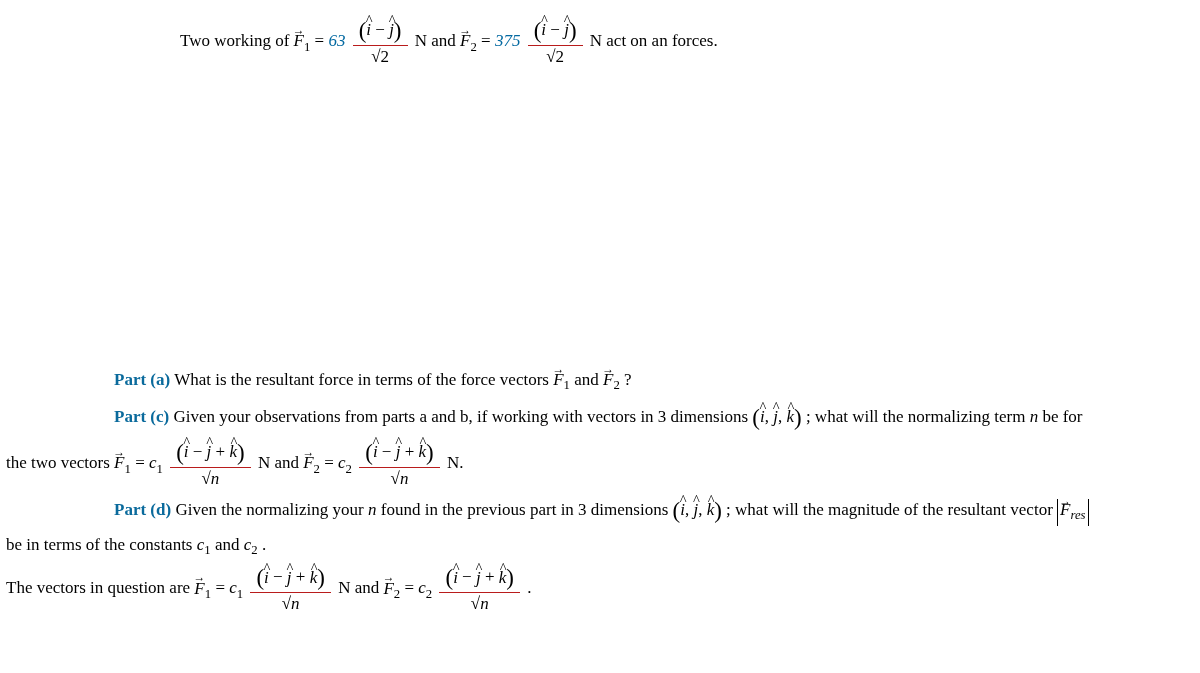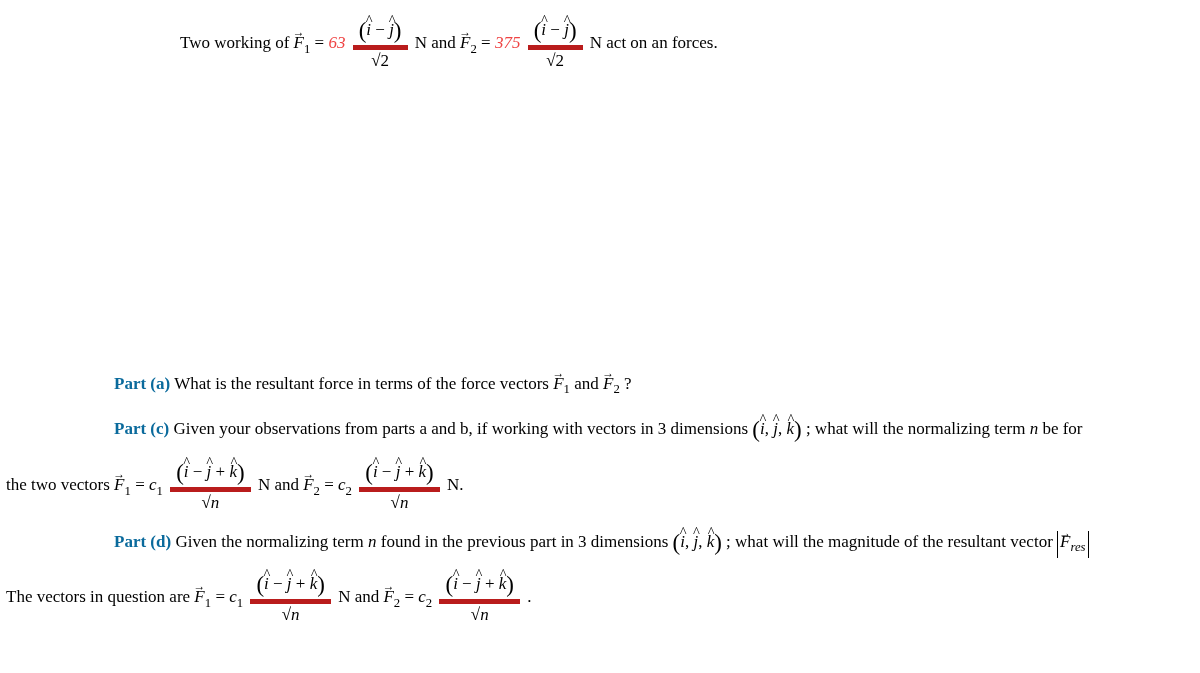--- a/index.html
+++ b/index.html
@@ -17,48 +17,48 @@
     }
     .intro {
       margin: 18px 0 0 178px;
       line-height: 1.4;
     }
     .parts {
       margin-top: 300px;
       padding: 0 0 0 2px;
     }
     .part-line {
-      margin: 12px 0;
+      margin: 4px 0;
       line-height: 1.55;
     }
     .indent-main {
       margin-left: 110px;
     }
     .no-indent {
       margin-left: 2px;
     }
     .part-label {
       color: #0a6a9c;
       font-weight: bold;
     }
     .red {
-      color: #ef4444;
+      color: #0369a1;
     }
     .vec {
       font-style: italic;
     }
     .frac {
       display: inline-block;
       vertical-align: middle;
       text-align: center;
       margin: 0 3px;
     }
     .frac .num {
       display: block;
-      border-bottom: 5px solid #b91c1c;
+      border-bottom: 1px solid #b91c1c;
       padding: 0 6px 2px 6px;
       line-height: 1.1;
     }
     .frac .den {
       display: block;
       padding: 2px 6px 0 6px;
       line-height: 1.1;
     }
     .big-paren {
       font-size: 1.35em;
@@ -171,28 +171,35 @@
         <span class="num">
           <span class="big-paren">(</span><span class="hat vec">i</span><span> − </span><span class="hat vec">j</span><span> + </span><span class="hat vec">k</span><span class="big-paren">)</span>
         </span>
         <span class="den">√<span class="math-i">n</span></span>
       </span>
       <span> N.</span>
     </div>
 
     <div class="part-line indent-main">
       <span class="part-label">Part (d)</span>
-      <span>  Given the normalizing term </span>
+      <span>  Given the normalizing your </span>
       <span class="math-i">n</span>
       <span> found in the previous part in 3 dimensions </span>
       <span class="big-paren">(</span><span class="hat vec">i</span><span>, </span><span class="hat vec">j</span><span>, </span><span class="hat vec">k</span><span class="big-paren">)</span>
       <span>; what will the magnitude of the resultant vector </span>
       <span class="abs"><span class="arrow-over vec"><span>F</span></span><span class="sub math-i">res</span></span>
     </div>
 
+    <div class="part-line no-indent">
+      <span>be in terms of the constants </span>
+      <span class="math-i">c</span><span class="sub">1</span>
+      <span> and </span>
+      <span class="math-i">c</span><span class="sub">2</span>
+      <span>.</span>
+    </div>
 
     <div class="part-line no-indent">
       <span>The vectors in question are </span>
       <span class="arrow-over vec"><span>F</span></span><span class="sub">1</span>
       <span> = </span>
       <span class="math-i">c</span><span class="sub">1</span>
       <span class="frac">
         <span class="num">
           <span class="big-paren">(</span><span class="hat vec">i</span><span> − </span><span class="hat vec">j</span><span> + </span><span class="hat vec">k</span><span class="big-paren">)</span>
         </span>

